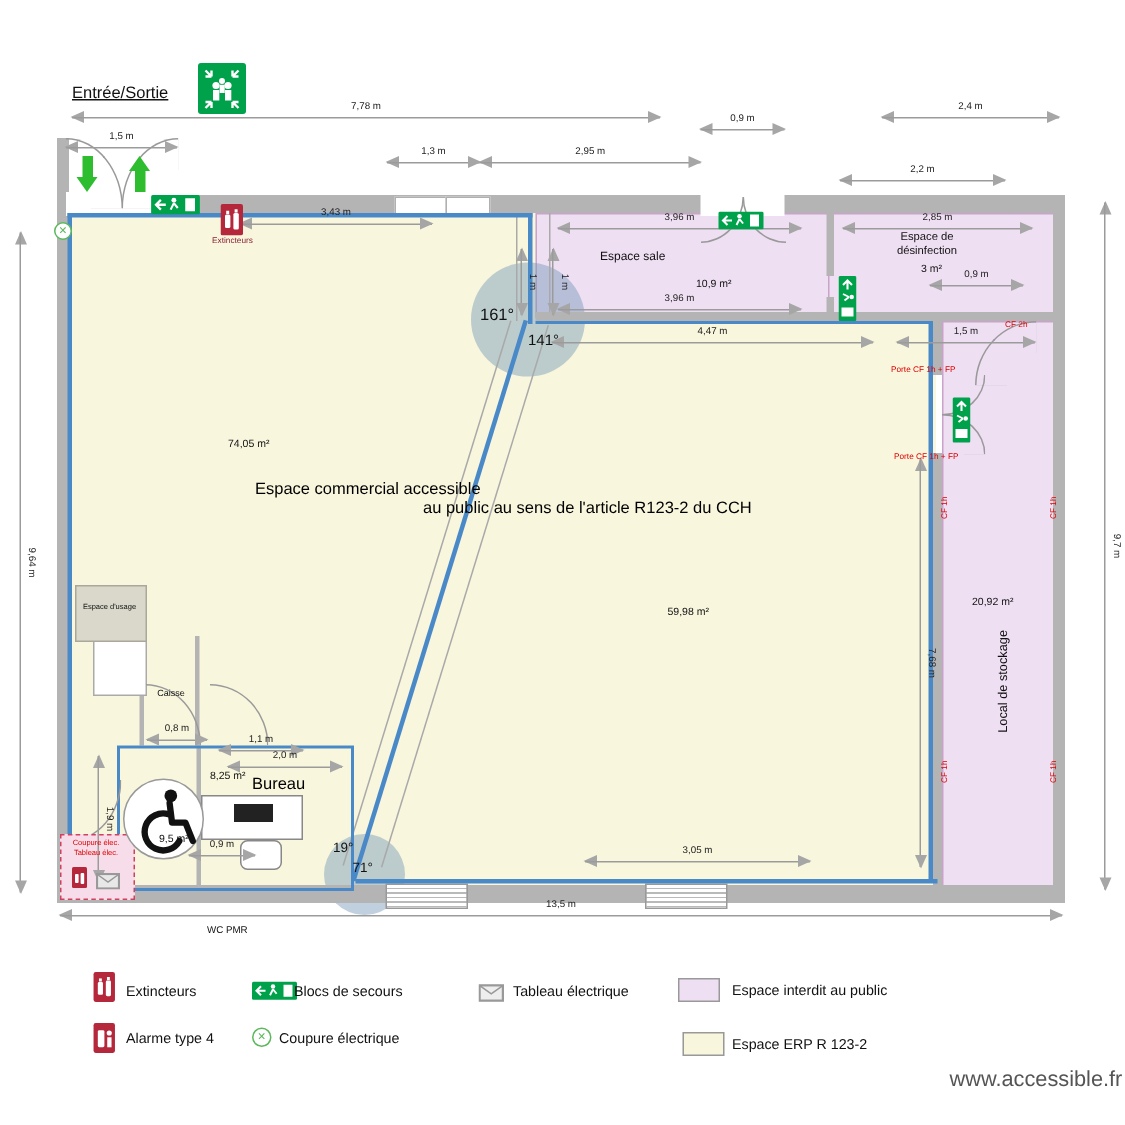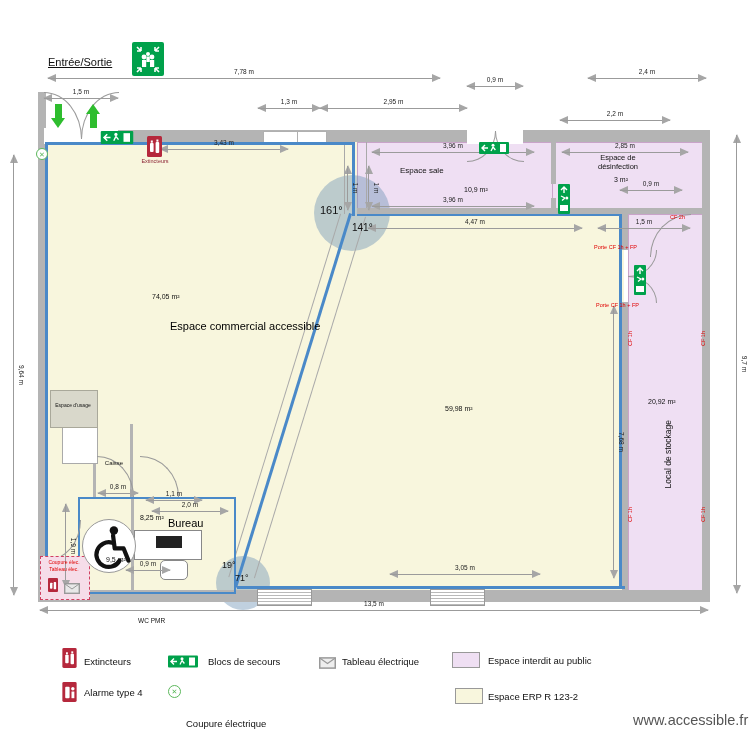--- a/index.html
+++ b/index.html
@@ -163,20 +163,21 @@
         <rect x="8.6" y="6" width="3.6" height="11" rx="1" fill="#fff"></rect>
         <rect x="9.4" y="3.5" width="2" height="2.2" fill="#fff"></rect>
       </svg>
   </div>
   <div class="lbl micro" style="left:131px;top:158px;width:48px;text-align:center;color:#8b2233;">Extincteurs</div>
 
   <div class="greenx" style="left:36px;top:148px;width:10px;height:10px;">✕</div>
 
   <div class="lbl tiny" style="left:152px;top:293px;">74,05 m²</div>
   <div class="lbl room-title" style="left:170px;top:320px;">Espace commercial accessible</div>
+  <div class="lbl room-title" style="left:282px;top:333px;">au public au sens de l'article R123-2 du CCH</div>
   <div class="lbl tiny" style="left:445px;top:405px;">59,98 m²</div>
 
   <div class="lbl" style="left:400px;top:166px;font-size:8px;">Espace sale</div>
   <div class="lbl tiny" style="left:464px;top:186px;">10,9 m²</div>
 
   <div class="lbl" style="left:572px;top:154px;width:92px;text-align:center;font-size:7.5px;">
     <span>Espace de</span><br>
     <span>désinfection</span>
   </div>
   <div class="lbl tiny" style="left:614px;top:176px;">3 m²</div>
@@ -241,42 +242,42 @@
 
   <div class="abs" style="left:168px;top:654px;z-index:7;">
     <svg width="30" height="13" viewBox="0 0 30 12">
         <rect width="30" height="12" rx="1" fill="#00a14b"></rect>
         <rect x="21" y="2" width="6" height="8" fill="#fff"></rect>
         <path d="M3,6 h6 M6,3 l-3,3 3,3" stroke="#fff" stroke-width="1.4" fill="none"></path>
         <circle cx="14" cy="3.2" r="1.5" fill="#fff"></circle>
         <path d="M14,5 l-2,4 M14,5 l2.4,3" stroke="#fff" stroke-width="1.3"></path>
       </svg>
   </div>
-  <div class="legend-label" style="left:208px;top:656px;">Blocs de secours</div>
+  <div class="legend-label" style="left:196px;top:656px;">Blocs de secours</div>
 
   <div class="abs" style="left:319px;top:655px;z-index:7;">
     <svg width="17" height="12" viewBox="0 0 16 11">
         <rect x="0.7" y="0.7" width="14.6" height="9.6" fill="#eee" stroke="#999" stroke-width="1.4"></rect>
         <path d="M1,1 L8,6 L15,1" stroke="#999" stroke-width="1" fill="none"></path>
       </svg>
   </div>
   <div class="legend-label" style="left:342px;top:656px;">Tableau électrique</div>
 
   <div class="abs" style="left:62px;top:682px;z-index:7;">
     <svg width="15" height="20" viewBox="0 0 15 21">
         <rect width="15" height="21" rx="1.5" fill="#b5283c"></rect>
         <rect x="3" y="5" width="4.6" height="12" rx="1" fill="#fff"></rect>
         <circle cx="11" cy="7" r="1.8" fill="#fff"></circle>
         <rect x="9.6" y="10" width="3" height="7" fill="#fff"></rect>
       </svg>
   </div>
   <div class="legend-label" style="left:84px;top:687px;">Alarme type 4</div>
 
   <div class="greenx" style="left:168px;top:685px;width:11px;height:11px;">✕</div>
-  <div class="legend-label" style="left:186px;top:718px;">Coupure électrique</div>
+  <div class="legend-label" style="left:186px;top:687px;">Coupure électrique</div>
 
   <div class="swatch" style="left:452px;top:652px;background:#efdff3;"></div>
   <div class="legend-label" style="left:488px;top:655px;">Espace interdit au public</div>
   <div class="swatch" style="left:455px;top:688px;background:#f8f6dd;"></div>
   <div class="legend-label" style="left:488px;top:691px;">Espace ERP R 123-2</div>
 
   <div class="lbl" style="left:633px;top:712px;font-size:14.5px;color:#555;">www.accessible.fr</div>
 
 <div class="dim" style="left: 48px; top: 78px; width: 392px;">
       <i class="ah al"></i>

